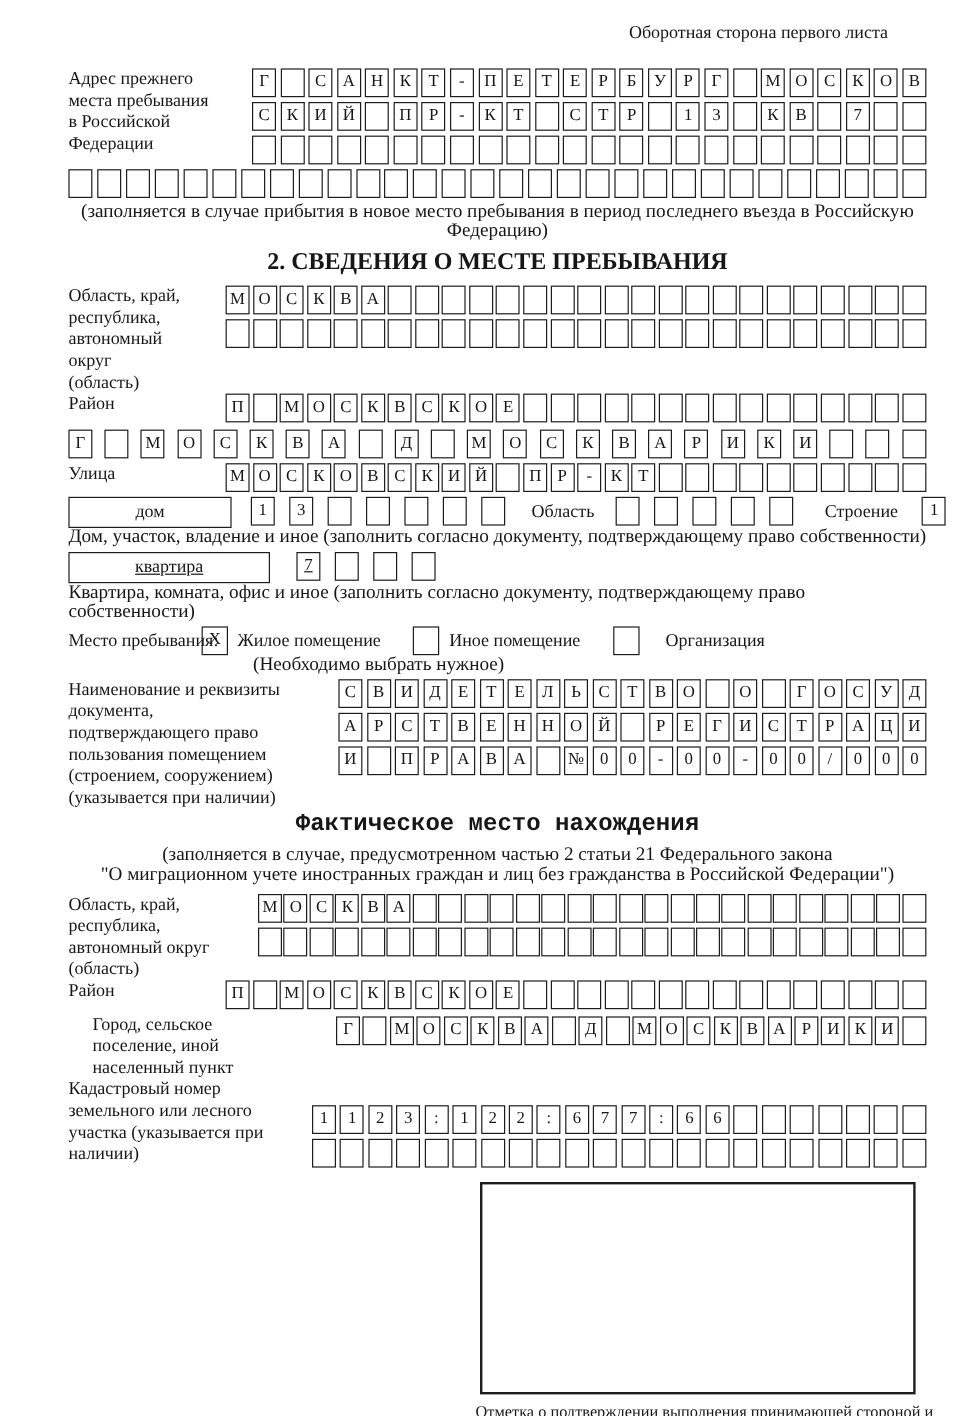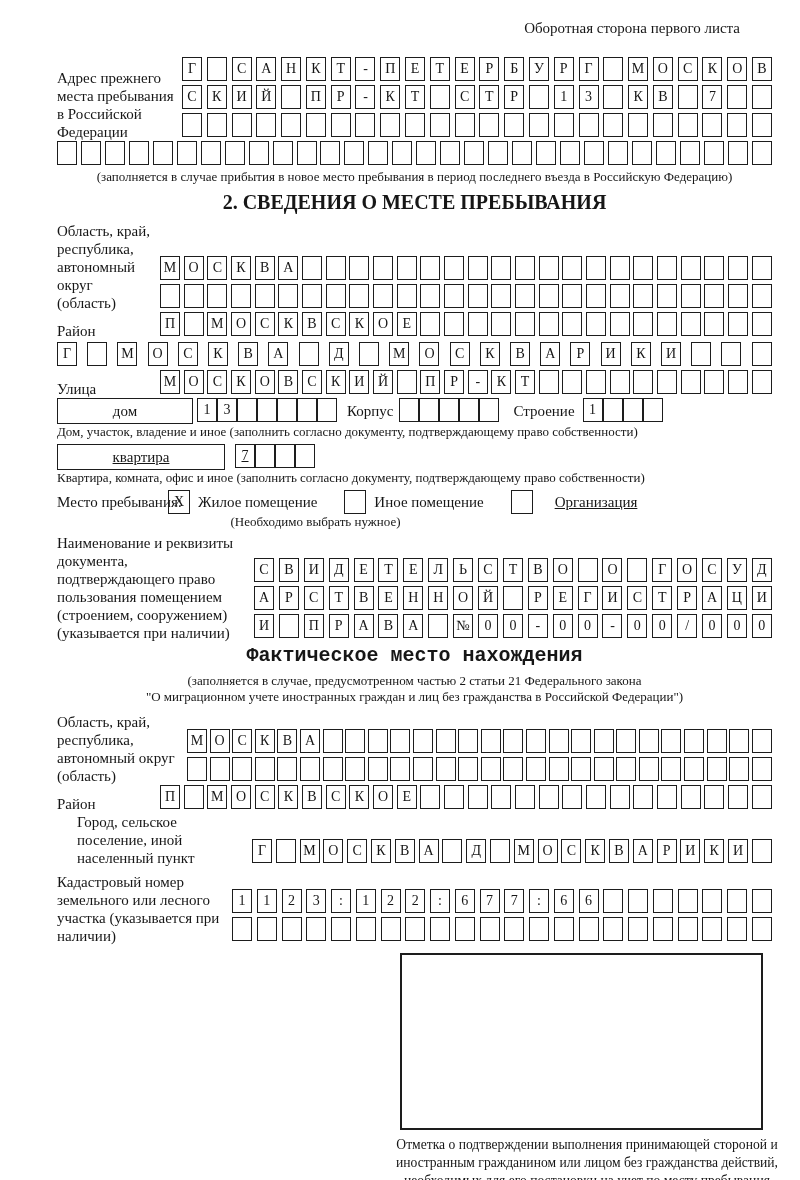--- a/index.html
+++ b/index.html
@@ -7,33 +7,33 @@
   body {
     width:800px; height:1180px;
     font-family:"Liberation Serif","DejaVu Serif",serif;
     color:#161616;
     padding:20px 28px 10px 57px;
     overflow:hidden;
     position:relative;
   }
   .hdr { text-align:right; font-size:15px; padding-right:32px; margin-bottom:20px; }
 
-  .frow { display:flex; align-items:flex-end; }
+  .frow { display:flex; align-items:flex-start;gap:28px; }
   .flabel { flex-shrink:0; font-size:15px; line-height:18px; padding-right:8px; }
   .rowscol { flex:1; min-width:0; }
 
   .cellrow { display:flex; justify-content:space-between; margin-bottom:4px; }
-  .cellrow.seg { justify-content:flex-start; gap:0; margin-bottom:0; }
+  .cellrow.seg { justify-content:flex-start; gap:12px; margin-bottom:0; }
   .cell {
     width:20px; height:24px; flex-shrink:0;
     border:1.6px solid #1d1d1d;
     display:flex; align-items:center; justify-content:center;
     font-size:14px; line-height:1;
   }
-  .note { font-size:13px; line-height:16px; }
+  .note { font-size:16px; line-height:16px; }
   .note.center { text-align:center; }
 
   .sectitle { text-align:center; font-weight:bold; font-size:20px; margin:6px 0 8px 0; }
 
   .boxlabel {
     border:1.7px solid #1d1d1d; height:26px;
     display:flex; align-items:center; justify-content:center;
     font-size:15px; flex-shrink:0;
   }
   .inline-lbl { font-size:15px; line-height:26px; white-space:nowrap; }
@@ -346,21 +346,21 @@
   <div class="boxlabel" style="width:136px; margin-right:4px;">дом</div>
   <div class="cellrow seg">
       <span class="cell">1</span>
       <span class="cell">3</span>
       <span class="cell"></span>
       <span class="cell"></span>
       <span class="cell"></span>
       <span class="cell"></span>
       <span class="cell"></span>
     </div>
-  <div class="inline-lbl" style="margin:0 6px 0 10px;">Корпус</div>
+  <div class="inline-lbl" style="margin:0 6px 0 10px;">Область</div>
   <div class="cellrow seg">
       <span class="cell"></span>
       <span class="cell"></span>
       <span class="cell"></span>
       <span class="cell"></span>
       <span class="cell"></span>
     </div>
   <div class="inline-lbl" style="margin:0 8px 0 14px;">Строение</div>
   <div class="cellrow seg">
       <span class="cell">1</span>
@@ -382,21 +382,21 @@
 </div>
 <div class="note">Квартира, комната, офис и иное (заполнить согласно документу, подтверждающему право собственности)</div>
 
 <div class="chkrow">
   <div class="opt-lbl" style="width:111px;">Место пребывания:</div>
   <div class="chkbox">X</div>
   <div class="opt-lbl" style="margin:0 27px 0 8px;">Жилое помещение</div>
   <div class="chkbox"></div>
   <div class="opt-lbl" style="margin:0 27px 0 8px;">Иное помещение</div>
   <div class="chkbox"></div>
-  <div class="opt-lbl" style="margin-left:22px;text-decoration:underline;">Организация</div>
+  <div class="opt-lbl" style="margin-left:22px;">Организация</div>
 </div>
 <div class="note" style="margin-left:111px; width:295px; text-align:center; margin-bottom:4px;">(Необходимо выбрать нужное)</div>
 
 <div class="frow">
   <div class="flabel" style="width:197px;">Наименование и реквизиты документа, подтверждающего право пользования помещением (строением, сооружением) (указывается при наличии)</div>
   <div class="rowscol">
     <div class="cellrow">
         <span class="cell">С</span>
         <span class="cell">В</span>
         <span class="cell">И</span>

